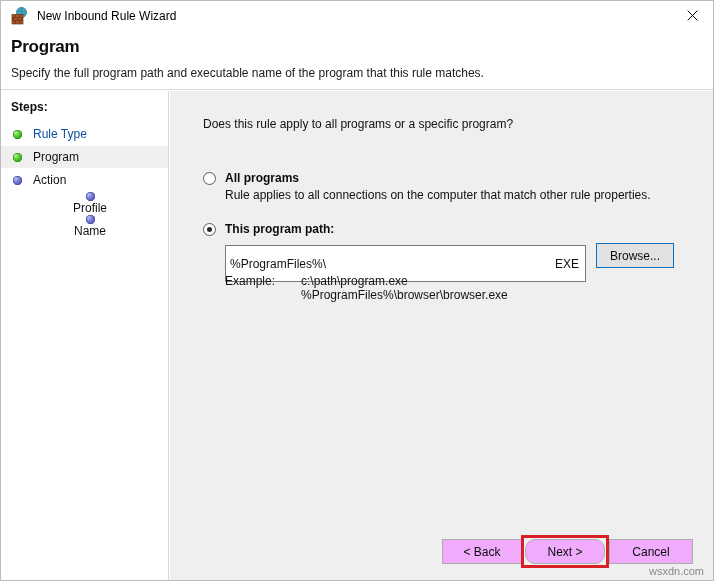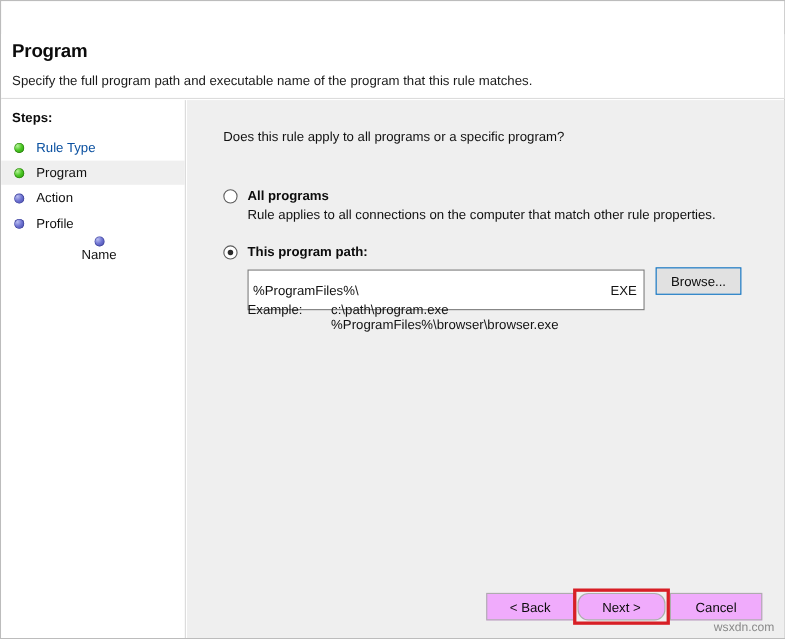--- a/index.html
+++ b/index.html
@@ -280,20 +280,39 @@
     font-size: 11px;
     color: #8a8a8a;
     white-space: nowrap;
   }
 </style>
 </head>
 <body>
 
 <div id="window">
 
+  <div id="titlebar">
+    <div id="title-icon">
+      <svg width="18" height="18" viewBox="0 0 18 18" xmlns="http://www.w3.org/2000/svg">
+        <circle cx="11.5" cy="5.5" r="5" fill="#4aa8dd" stroke="#1f6f9e" stroke-width="0.8"></circle>
+        <path d="M7 4.6 Q11 3 16 4.8 M7.2 7 Q11.5 8.6 15.9 6.6 M11.5 0.6 Q9.6 5.5 11.5 10.4 M11.5 0.6 Q13.4 5.5 11.5 10.4" fill="none" stroke="#2e8b57" stroke-width="0.8" opacity="0.85"></path>
+        <g>
+          <rect x="2" y="7.5" width="11" height="9.5" fill="#a8542a" stroke="#6d3314" stroke-width="0.7"></rect>
+          <path d="M2 10.5 H13 M2 13.5 H13 M5.5 7.5 V10.5 M9.5 7.5 V10.5 M3.6 10.5 V13.5 M7.6 10.5 V13.5 M11.4 10.5 V13.5 M5.5 13.5 V17 M9.5 13.5 V17" stroke="#6d3314" stroke-width="0.7" fill="none"></path>
+        </g>
+      </svg>
+    </div>
+    <div id="title-text">New Inbound Rule Wizard</div>
+    <div id="close-button">
+      <svg width="11" height="11" viewBox="0 0 11 11">
+        <line x1="0.7" y1="0.7" x2="10.3" y2="10.3" stroke="#000" stroke-width="1"></line>
+        <line x1="10.3" y1="0.7" x2="0.7" y2="10.3" stroke="#000" stroke-width="1"></line>
+      </svg>
+    </div>
+  </div>
 
   <div id="header">
     <div id="page-title">Program</div>
     <div id="page-subtitle">Specify the full program path and executable name of the program that this rule matches.</div>
   </div>
 
   <div id="sidebar">
     <div id="steps-label">Steps:</div>
 
     <div class="step-row" style="top:32px;">
@@ -304,21 +323,21 @@
     <div class="step-row current" style="top:55px;">
       <span class="step-bullet done"></span>
       <span class="step-text">Program</span>
     </div>
 
     <div class="step-row" style="top:78px;">
       <span class="step-bullet todo"></span>
       <span class="step-text">Action</span>
     </div>
 
-    <div class="step-row" style="top:101px;">
+    <div class="step-row" style="top:101px;flex-direction:column;">
       <span class="step-bullet todo"></span>
       <span class="step-text">Profile</span>
     </div>
 
     <div class="step-row" style="top:124px;flex-direction:column;">
       <span class="step-bullet todo"></span>
       <span class="step-text">Name</span>
     </div>
   </div>
 

